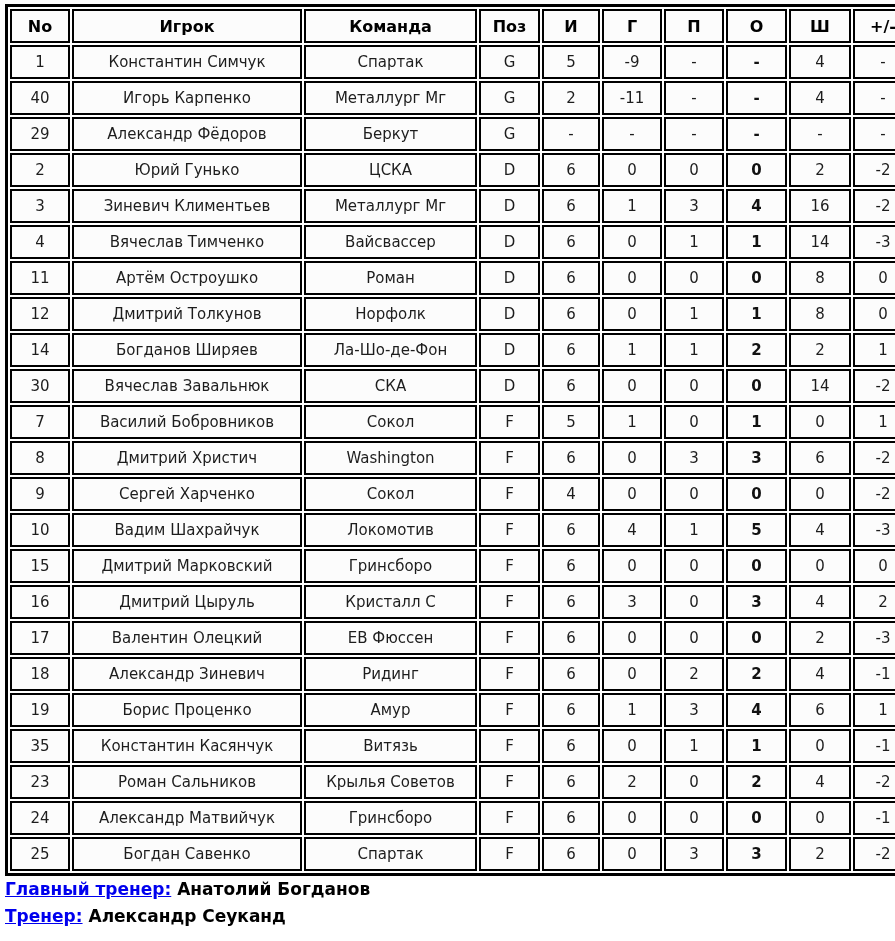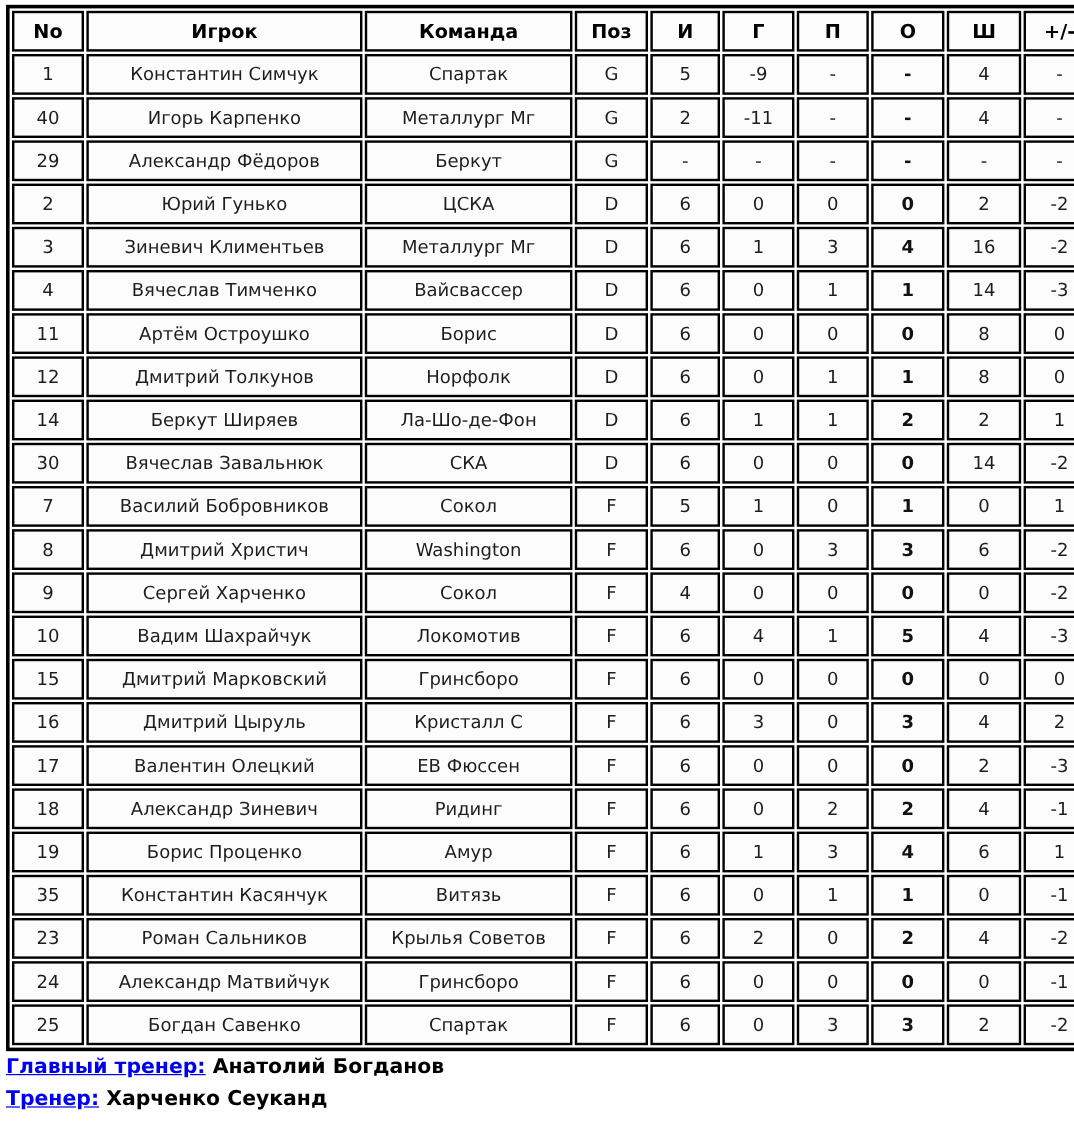--- a/index.html
+++ b/index.html
@@ -171,21 +171,21 @@
           <td class="cell-games">6</td>
           <td class="cell-goals">0</td>
           <td class="cell-assists">1</td>
           <td class="cell-points">1</td>
           <td class="cell-penalty">14</td>
           <td class="cell-plusminus">-3</td>
         </tr>
         <tr>
           <td class="cell-no">11</td>
           <td class="cell-player">Артём Остроушко</td>
-          <td class="cell-team">Борис</td>
+          <td class="cell-team">Роман</td>
           <td class="cell-pos">D</td>
           <td class="cell-games">6</td>
           <td class="cell-goals">0</td>
           <td class="cell-assists">0</td>
           <td class="cell-points">0</td>
           <td class="cell-penalty">8</td>
           <td class="cell-plusminus">0</td>
         </tr>
         <tr>
           <td class="cell-no">12</td>
@@ -194,21 +194,21 @@
           <td class="cell-pos">D</td>
           <td class="cell-games">6</td>
           <td class="cell-goals">0</td>
           <td class="cell-assists">1</td>
           <td class="cell-points">1</td>
           <td class="cell-penalty">8</td>
           <td class="cell-plusminus">0</td>
         </tr>
         <tr>
           <td class="cell-no">14</td>
-          <td class="cell-player">Беркут Ширяев</td>
+          <td class="cell-player">Богданов Ширяев</td>
           <td class="cell-team">Ла-Шо-де-Фон</td>
           <td class="cell-pos">D</td>
           <td class="cell-games">6</td>
           <td class="cell-goals">1</td>
           <td class="cell-assists">1</td>
           <td class="cell-points">2</td>
           <td class="cell-penalty">2</td>
           <td class="cell-plusminus">1</td>
         </tr>
         <tr>
@@ -382,17 +382,17 @@
       </tbody>
   </table>
 
   <div class="footer">
     <div class="footer-line">
       <a href="#" class="coach-link">Главный тренер:</a>
       <span class="coach-name">Анатолий Богданов</span>
     </div>
     <div class="footer-line">
       <a href="#" class="coach-link">Тренер:</a>
-      <span class="coach-name">Харченко Сеуканд</span>
+      <span class="coach-name">Александр Сеуканд</span>
     </div>
   </div>
 
 </div>
 
 </body></html>

